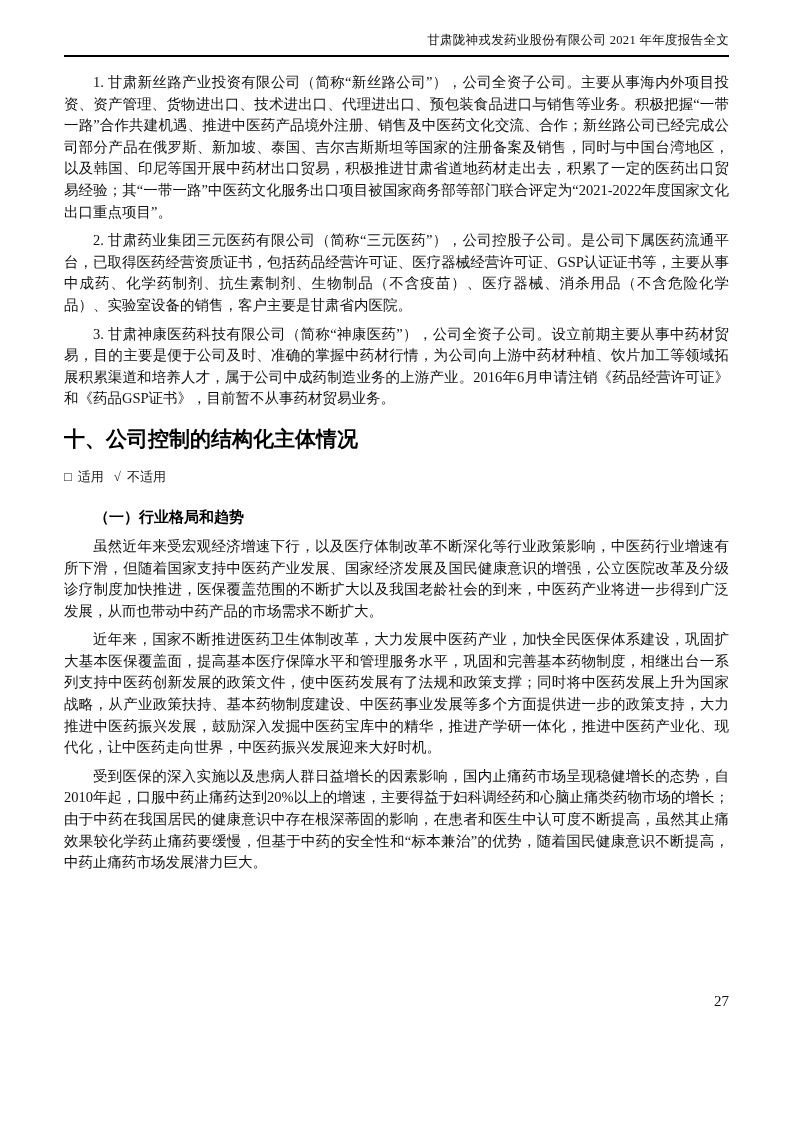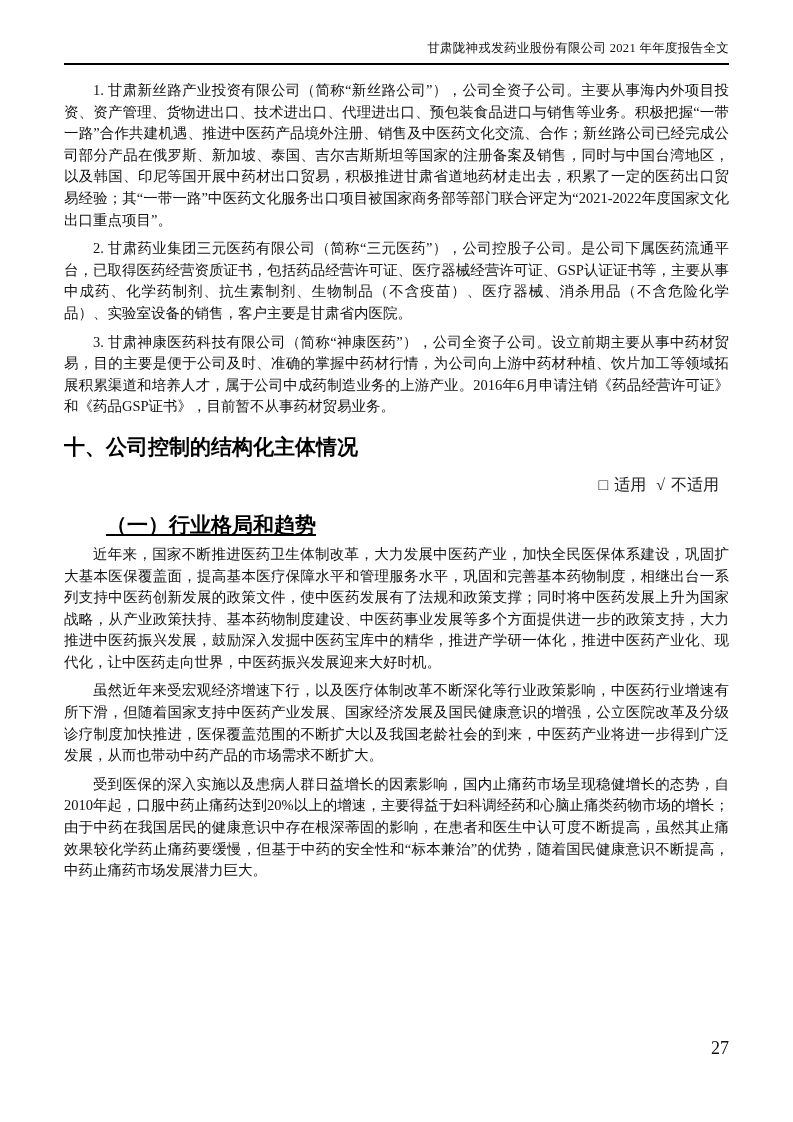--- a/index.html
+++ b/index.html
@@ -7,21 +7,21 @@
     padding: 0;
     background: #e9e9e9;
   }
   .page {
     position: relative;
     width: 793px;
     height: 1122px;
     margin: 0 auto;
     background: #ffffff;
     box-sizing: border-box;
-    padding: 40px 64px 0 64px;
+    padding: 32px 64px 0 64px;
     color: #111111;
     font-family: "Liberation Serif", "DejaVu Serif", serif;
     overflow: hidden;
   }
   .header-title {
     text-align: right;
     font-size: 12.5px;
     line-height: 16px;
     color: #111111;
     letter-spacing: 0.3px;
@@ -43,52 +43,50 @@
   }
   h2.section-heading {
     font-family: "Liberation Sans", "DejaVu Sans", sans-serif;
     font-weight: bold;
     font-size: 21px;
     line-height: 22px;
     margin: 18px 0 0 0;
     color: #000000;
   }
   .applicability {
-    font-size: 16px;
+    font-size: 13px;
     line-height: 16px;
     margin: 19px 0 0 0;
     color: #222222;
-    text-align: right;
   }
   .applicability .sym {
     display: inline-block;
     margin-right: 6px;
   }
   .applicability .lbl {
     display: inline-block;
     margin-right: 10px;
   }
   h2.section-heading.second {
     margin-top: 26px;
   }
   h3.subsection-heading {
     font-family: "Liberation Sans", "DejaVu Sans", sans-serif;
     font-weight: bold;
-    font-size: 21px;
+    font-size: 15px;
     line-height: 20px;
     text-indent: 2em;
     margin: 22px 0 9px 0;
     color: #000000;
-    text-decoration: underline;
   }
   .page-footer {
     position: absolute;
-    top: 1038px;
+    top: 993px;
     right: 64px;
-    font-size: 18px;
+    font-size: 15px;
     color: #111111;
   }
 </style>
 </head>
 <body>
 
 <div class="page">
 
   <div class="header">
     <div class="header-title">甘肃陇神戎发药业股份有限公司 2021 年年度报告全文</div>
@@ -105,23 +103,23 @@
 
     <h2 class="section-heading">十、公司控制的结构化主体情况</h2>
 
     <div class="applicability">
       <span class="sym">□</span><span class="lbl">适用</span><span class="sym">√</span><span class="lbl">不适用</span>
     </div>
 
 
     <h3 class="subsection-heading">（一）行业格局和趋势</h3>
 
+    <p class="body-para">虽然近年来受宏观经济增速下行，以及医疗体制改革不断深化等行业政策影响，中医药行业增速有所下滑，但随着国家支持中医药产业发展、国家经济发展及国民健康意识的增强，公立医院改革及分级诊疗制度加快推进，医保覆盖范围的不断扩大以及我国老龄社会的到来，中医药产业将进一步得到广泛发展，从而也带动中药产品的市场需求不断扩大。</p>
+
     <p class="body-para">近年来，国家不断推进医药卫生体制改革，大力发展中医药产业，加快全民医保体系建设，巩固扩大基本医保覆盖面，提高基本医疗保障水平和管理服务水平，巩固和完善基本药物制度，相继出台一系列支持中医药创新发展的政策文件，使中医药发展有了法规和政策支撑；同时将中医药发展上升为国家战略，从产业政策扶持、基本药物制度建设、中医药事业发展等多个方面提供进一步的政策支持，大力推进中医药振兴发展，鼓励深入发掘中医药宝库中的精华，推进产学研一体化，推进中医药产业化、现代化，让中医药走向世界，中医药振兴发展迎来大好时机。</p>
-
-    <p class="body-para">虽然近年来受宏观经济增速下行，以及医疗体制改革不断深化等行业政策影响，中医药行业增速有所下滑，但随着国家支持中医药产业发展、国家经济发展及国民健康意识的增强，公立医院改革及分级诊疗制度加快推进，医保覆盖范围的不断扩大以及我国老龄社会的到来，中医药产业将进一步得到广泛发展，从而也带动中药产品的市场需求不断扩大。</p>
 
     <p class="body-para">受到医保的深入实施以及患病人群日益增长的因素影响，国内止痛药市场呈现稳健增长的态势，自2010年起，口服中药止痛药达到20%以上的增速，主要得益于妇科调经药和心脑止痛类药物市场的增长；由于中药在我国居民的健康意识中存在根深蒂固的影响，在患者和医生中认可度不断提高，虽然其止痛效果较化学药止痛药要缓慢，但基于中药的安全性和“标本兼治”的优势，随着国民健康意识不断提高，中药止痛药市场发展潜力巨大。</p>
 
 
   </div>
 
   <div class="page-footer">
     <span>27</span>
   </div>
 

